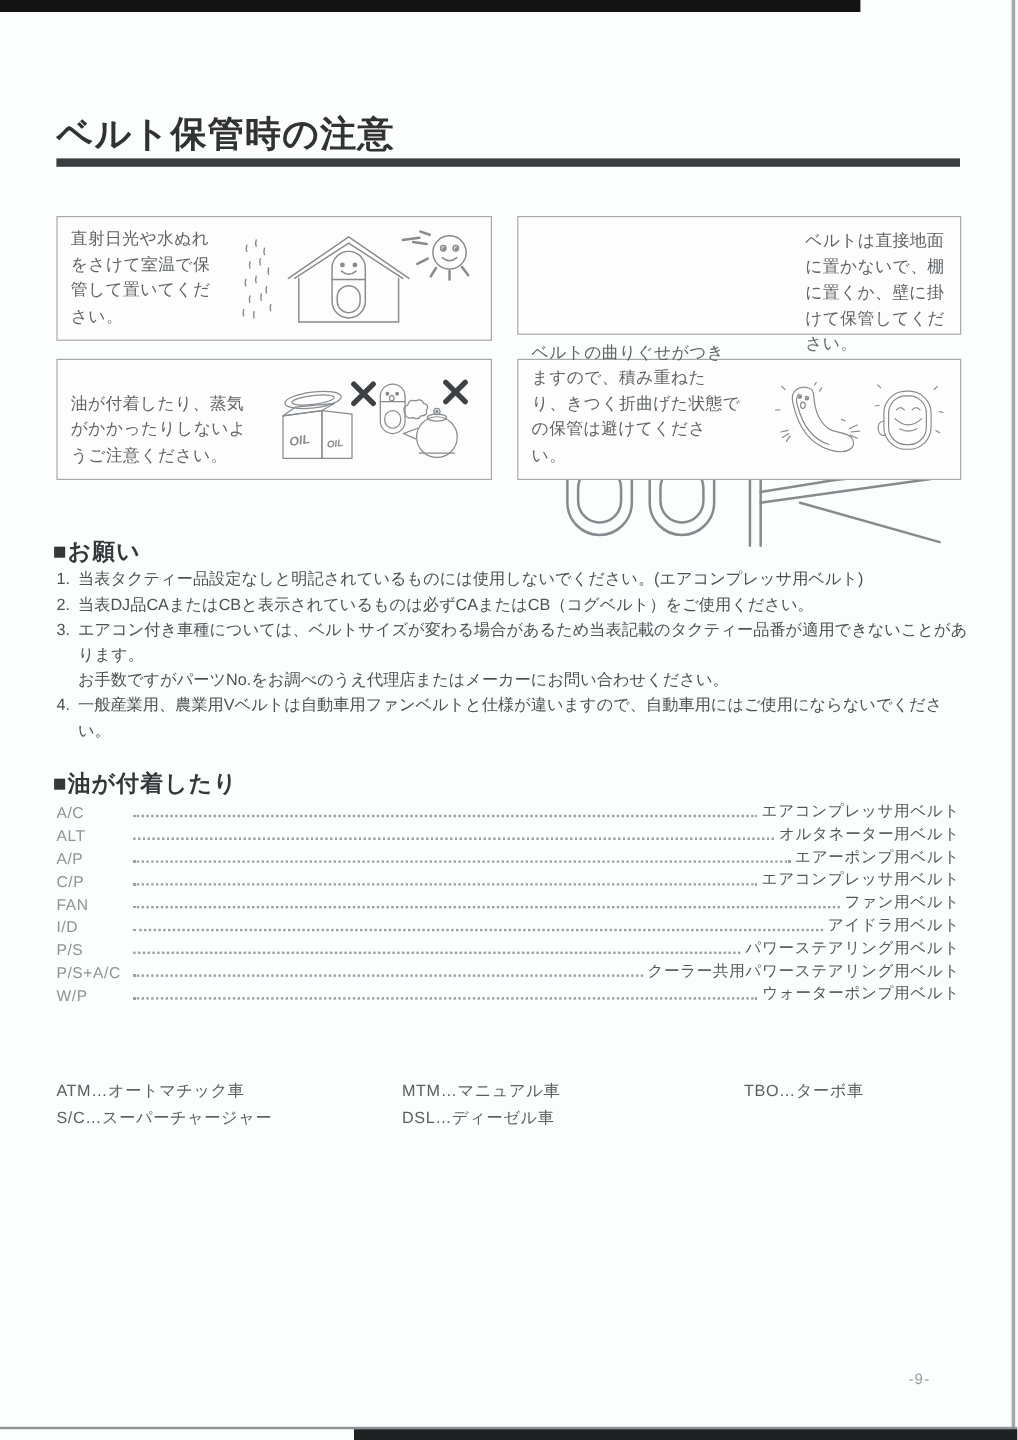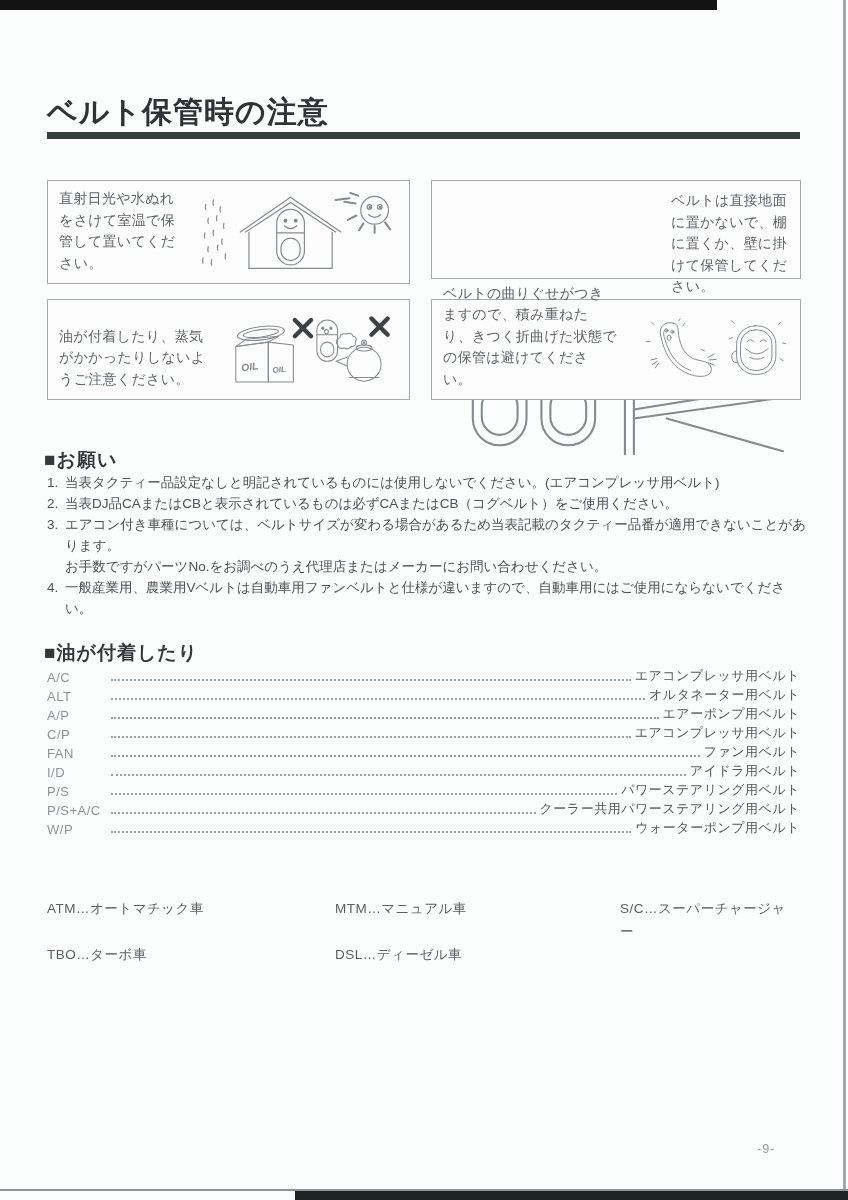--- a/index.html
+++ b/index.html
@@ -314,21 +314,21 @@
     <div class="abbr-row">
       <span class="abbr-code">W/P</span>
       <span class="abbr-dots"></span>
       <span class="abbr-desc">ウォーターポンプ用ベルト</span>
     </div>
   </div>
 
   <div class="vehicle-grid">
     <div>ATM…オートマチック車</div>
     <div>MTM…マニュアル車</div>
+    <div>TBO…ターボ車</div>
     <div>S/C…スーパーチャージャー</div>
-    <div>TBO…ターボ車</div>
     <div>DSL…ディーゼル車</div>
     <div></div>
   </div>
 
   <div class="page-number">-9-</div>
 
 </div>
 
 </body></html>

